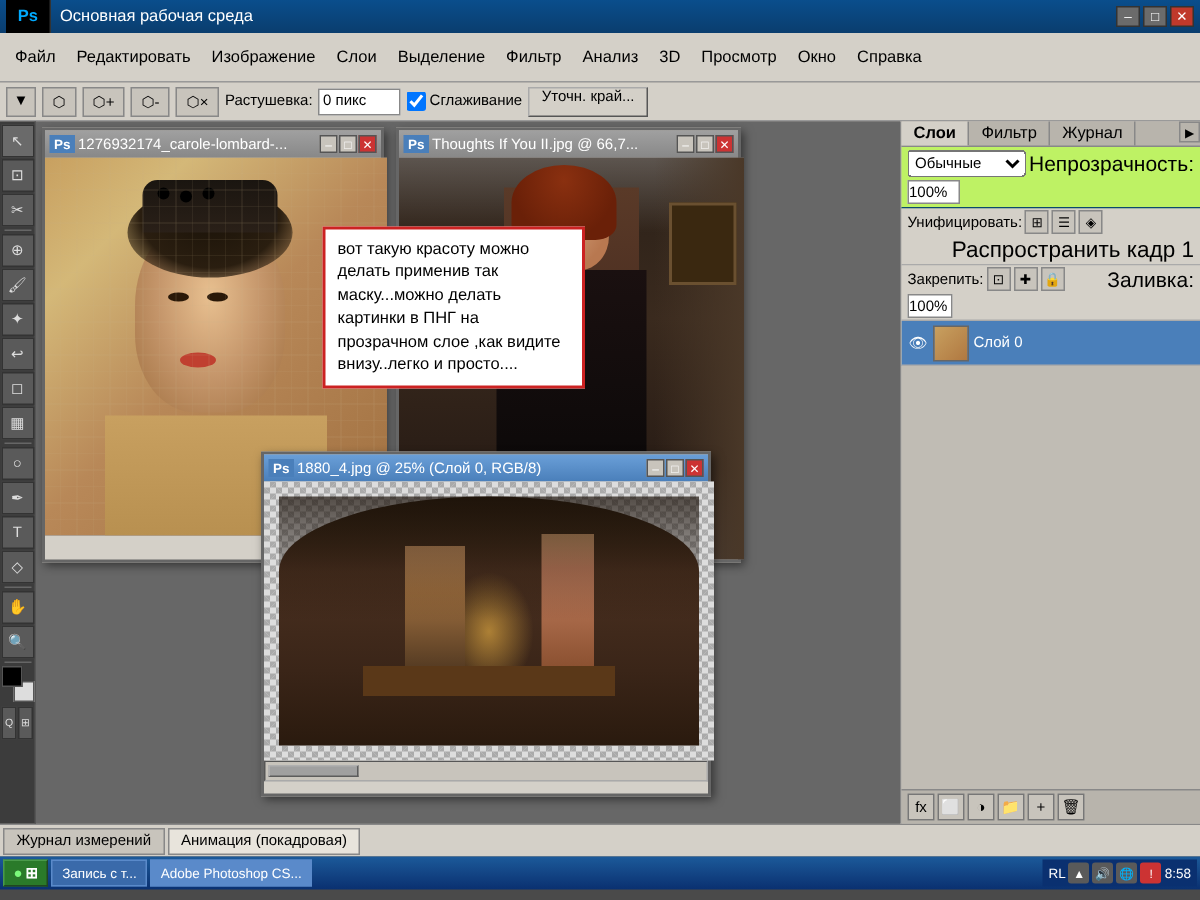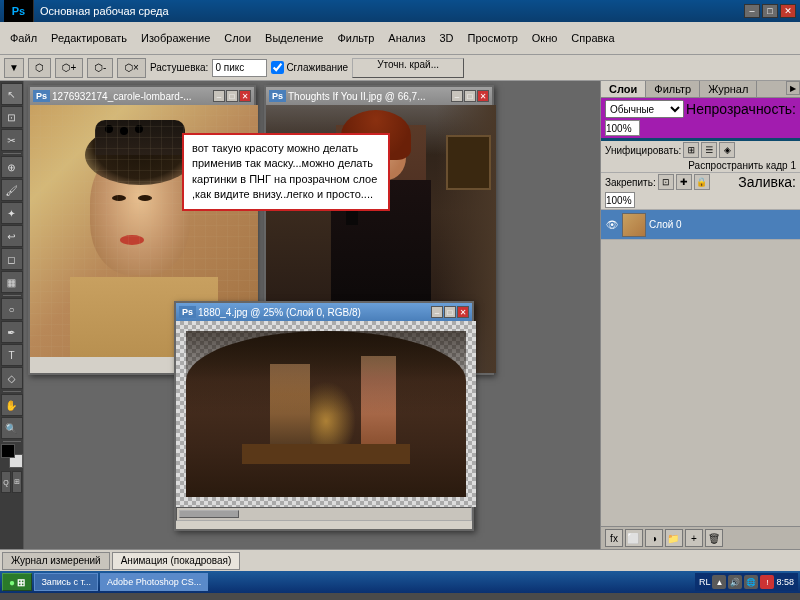--- a/index.html
+++ b/index.html
@@ -91,21 +91,21 @@
       white-space: nowrap;
     }
     .options-checkbox {
       font-size: 10px;
       display: flex;
       align-items: center;
       gap: 2px;
     }
     .options-action-btn {
       height: 20px;
-      padding: 0 24px;
+      padding: 0 8px;
       background: #d4d0c8;
       border: 1px outset #aaa;
       font-size: 10px;
       cursor: pointer;
     }
 
     
     #main-layout {
       display: flex;
       height: calc(600px - 22px - 20px - 26px - 22px - 22px);
@@ -236,22 +236,22 @@
     .panel-tab.active {
       background: #d4d0c8;
       font-weight: bold;
     }
 
     .layer-controls {
       padding: 2px 4px;
       display: flex;
       align-items: center;
       gap: 2px;
-      border-bottom: 3px solid #0c4a6e;
-      background: #a21caf;
+      border-bottom: 1px solid #0c4a6e;
+      background: #bef264;
       flex-wrap: wrap;
     }
     .layer-select {
       height: 18px;
       font-size: 10px;
       flex: 1;
       min-width: 60px;
     }
     .layer-label {
       font-size: 14px;
@@ -670,21 +670,21 @@
 
           <div style="position:absolute; top:0; left:0; right:0; height:50%; background: linear-gradient(180deg, #1a1008 0%, transparent 100%); opacity:0.7;"></div>
         </div>
 
       </div>
       <div class="scrollbar-track" style="height:14px;">
         <div class="scrollbar-thumb" style="width:60px;"></div>
       </div>
     </div>
 
-    <div class="annotation-box" style="right:210px; top:52px; width:208px;">
+    <div class="annotation-box" style="right:210px; top:70px; width:175px;">
       <span>вот такую красоту можно делать применив так маску...можно делать картинки в ПНГ на прозрачном слое ,как видите внизу..легко и просто....</span>
     </div>
 
   </div>
 
   <div id="right-panel">
     <div class="panel-tabs">
       <div class="panel-tab active">Слои</div>
       <div class="panel-tab">Фильтр</div>
       <div class="panel-tab">Журнал</div>
@@ -697,21 +697,21 @@
       </select>
       <span class="layer-label">Непрозрачность:</span>
       <input class="layer-input" value="100%" style="">
     </div>
 
     <div class="layer-row2">
       <span>Унифицировать:</span>
       <div class="layer-icon-btn">⊞</div>
       <div class="layer-icon-btn">☰</div>
       <div class="layer-icon-btn">◈</div>
-      <div style="flex:1; text-align:right; font-size:10px; white-space:nowrap;">Распространить кадр 1</div>
+      <div style="flex:1; text-align:right; font-size:15px; white-space:nowrap;">Распространить кадр 1</div>
     </div>
 
     <div class="layer-row2">
       <span>Закрепить:</span>
       <div class="layer-icon-btn">⊡</div>
       <div class="layer-icon-btn">✚</div>
       <div class="layer-icon-btn">🔒</div>
       <span class="layer-label" style="margin-left:auto;">Заливка:</span>
       <input class="layer-input" style="width: 30px;" value="100%">
     </div>

